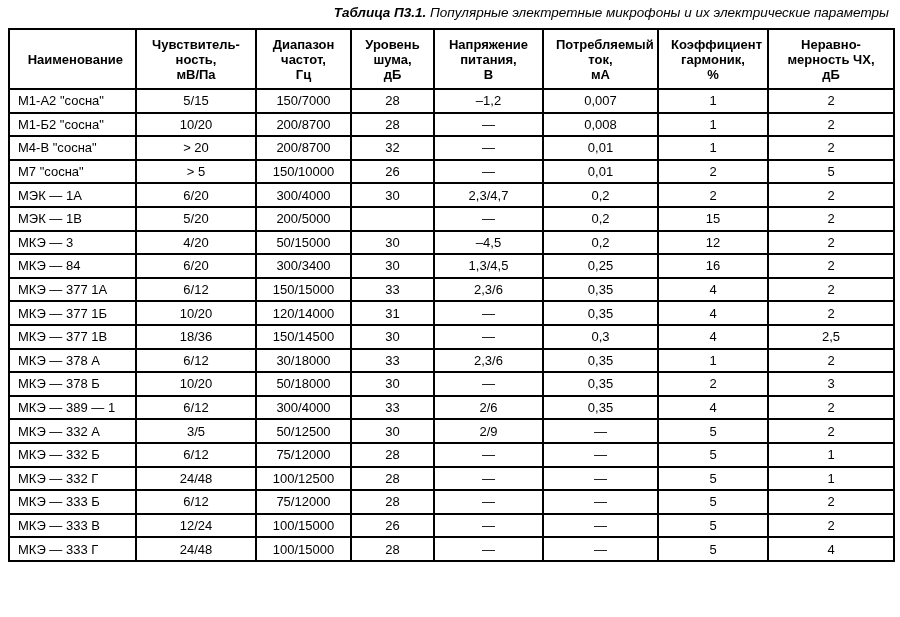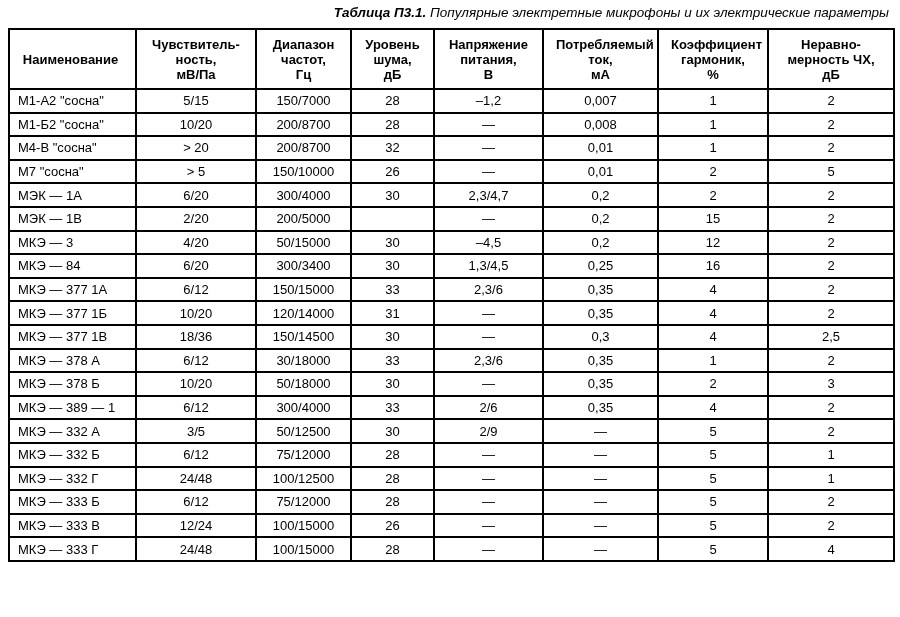--- a/index.html
+++ b/index.html
@@ -46,21 +46,21 @@
     font-weight: bold;
     text-align: center;
     vertical-align: middle;
     white-space: pre-line;
     line-height: 15px;
     height: 56px;
     padding: 1px 12px;
     margin-top: 40px;
   }
   table.mic-table th.col-name {
-    text-align: center;
+    text-align: right;
     padding-left: 8px;
     white-space: nowrap;
   }
   table.mic-table td {
     font-size: 13px;
     text-align: center;
     vertical-align: middle;
     height: 21.6px;
     padding: 0 2px;
     white-space: nowrap;
@@ -162,21 +162,21 @@
           <td>6/20</td>
           <td>300/4000</td>
           <td>30</td>
           <td>2,3/4,7</td>
           <td>0,2</td>
           <td>2</td>
           <td>2</td>
         </tr>
         <tr>
           <td class="col-name">МЭК — 1В</td>
-          <td>2/20</td>
+          <td>5/20</td>
           <td>200/5000</td>
           <td></td>
           <td>—</td>
           <td>0,2</td>
           <td>15</td>
           <td>2</td>
         </tr>
         <tr>
           <td class="col-name">МКЭ — 3</td>
           <td>4/20</td>

